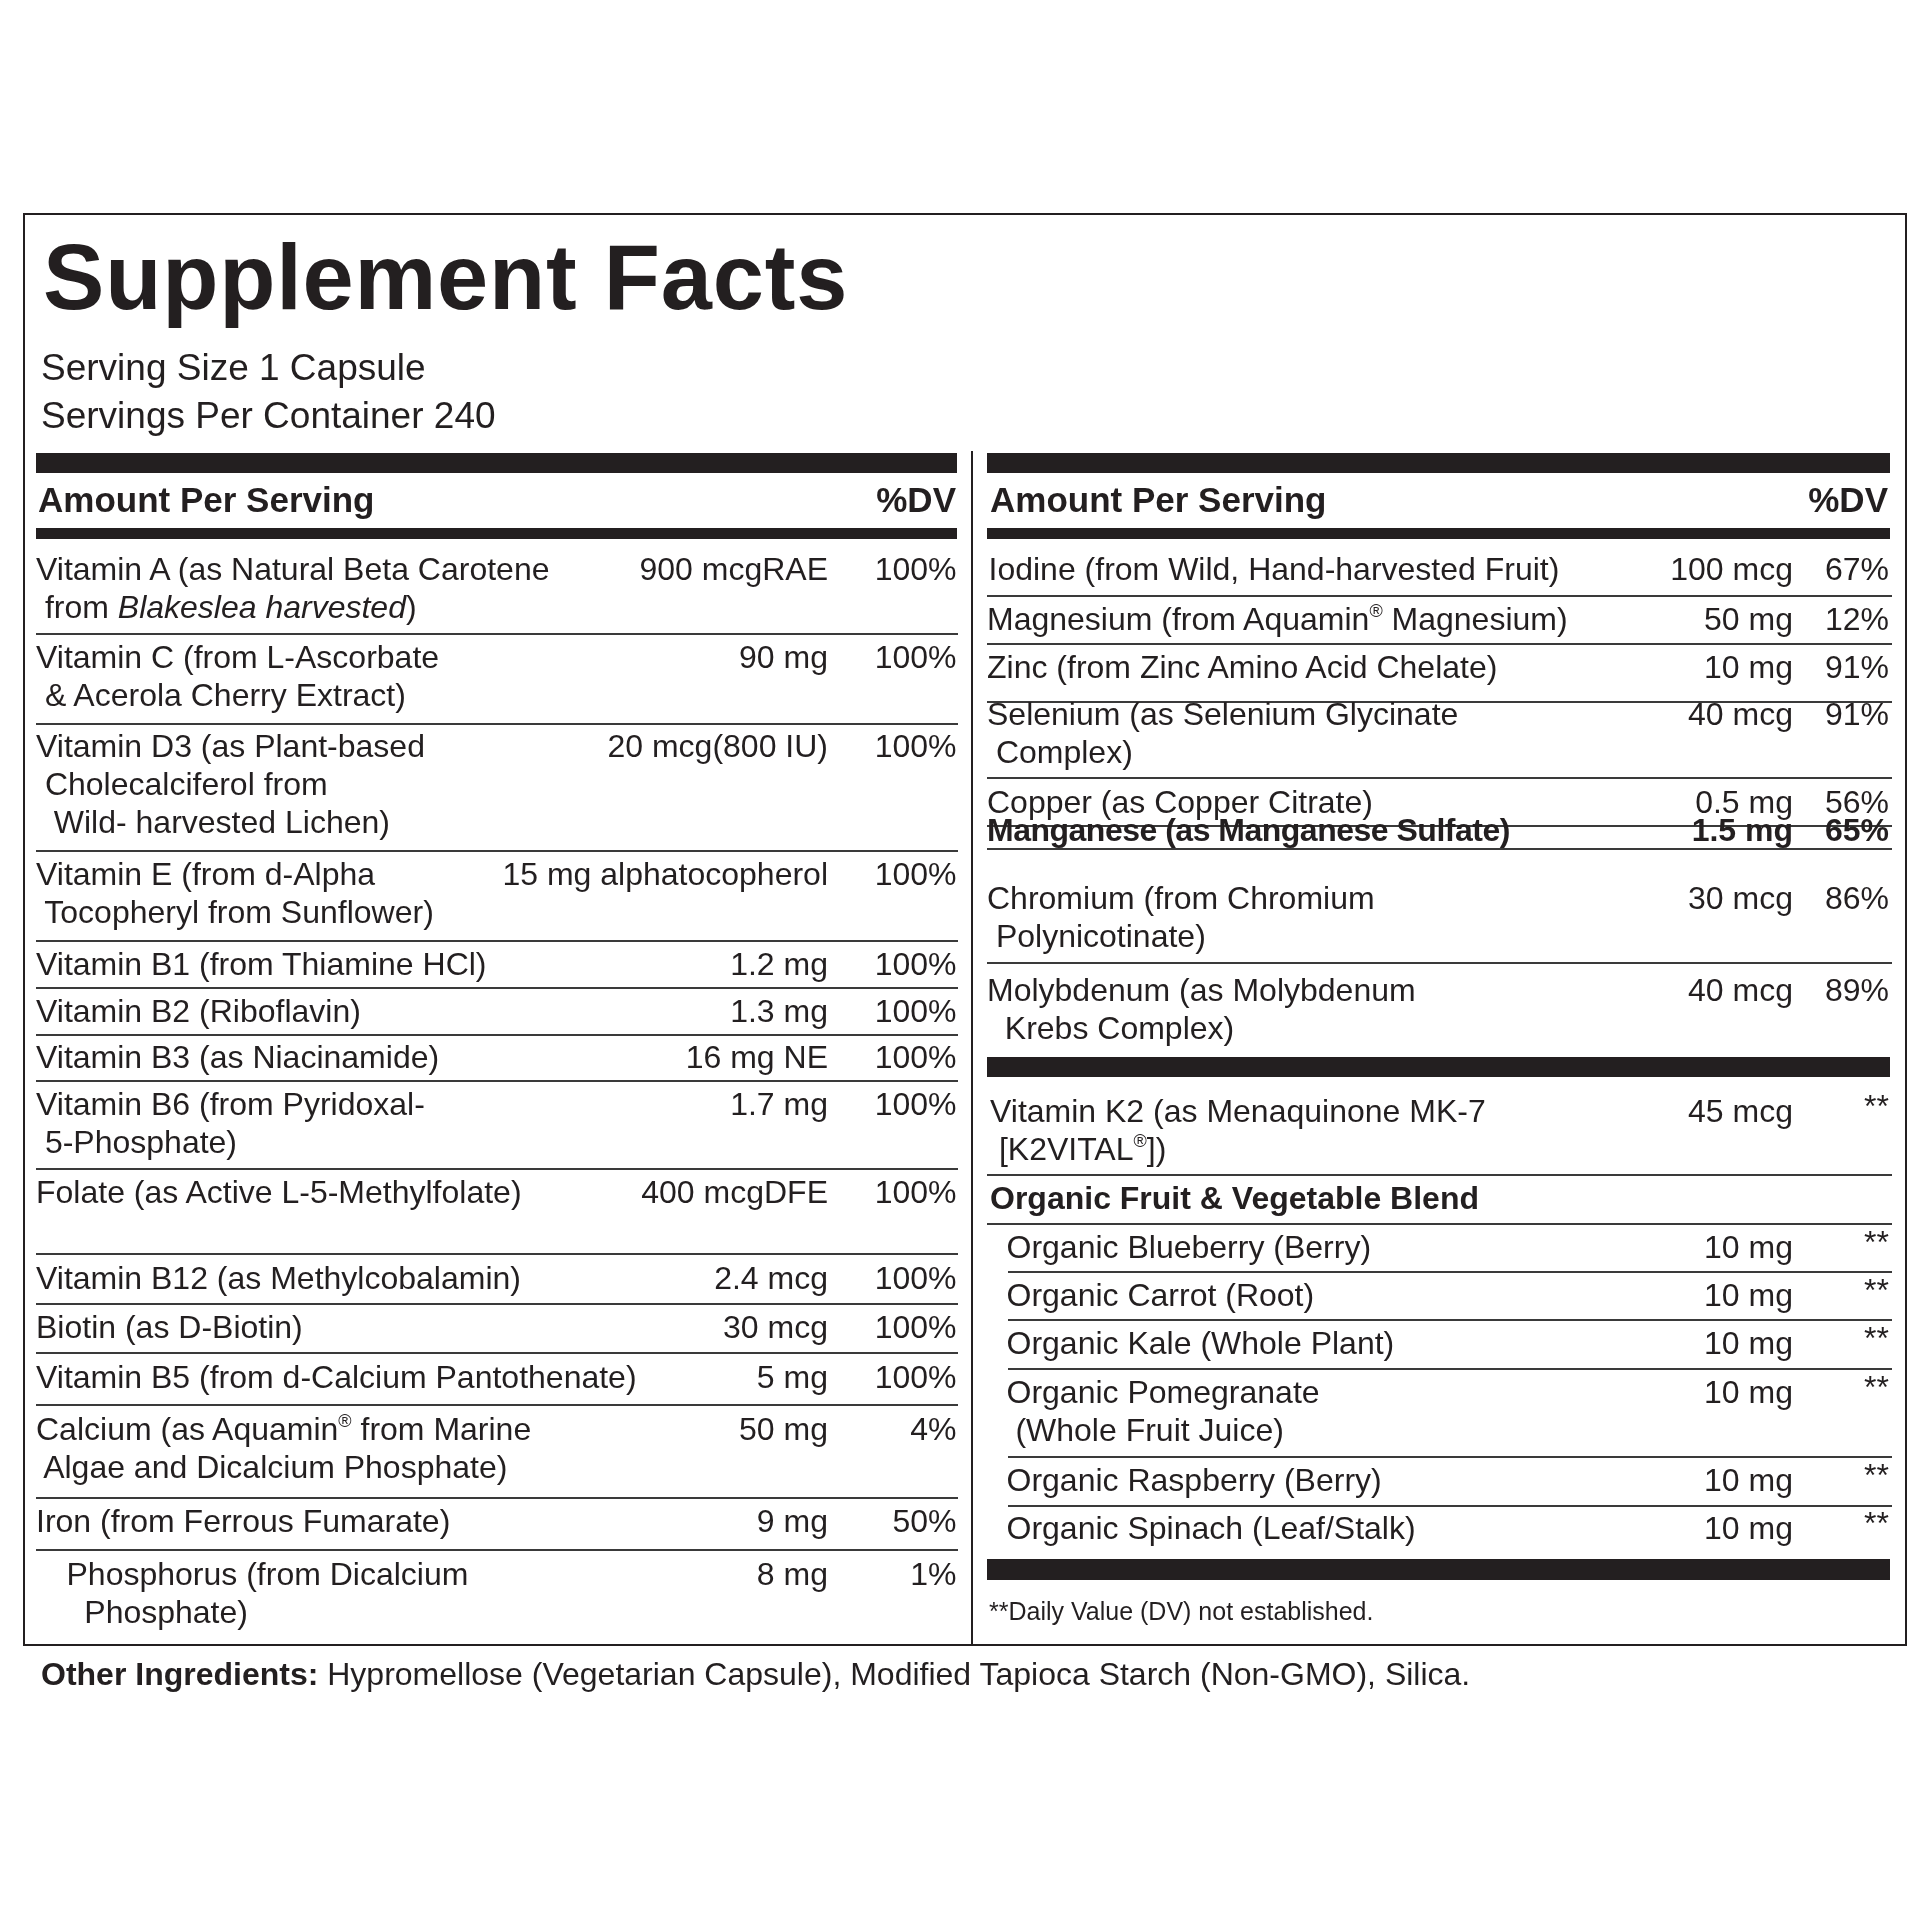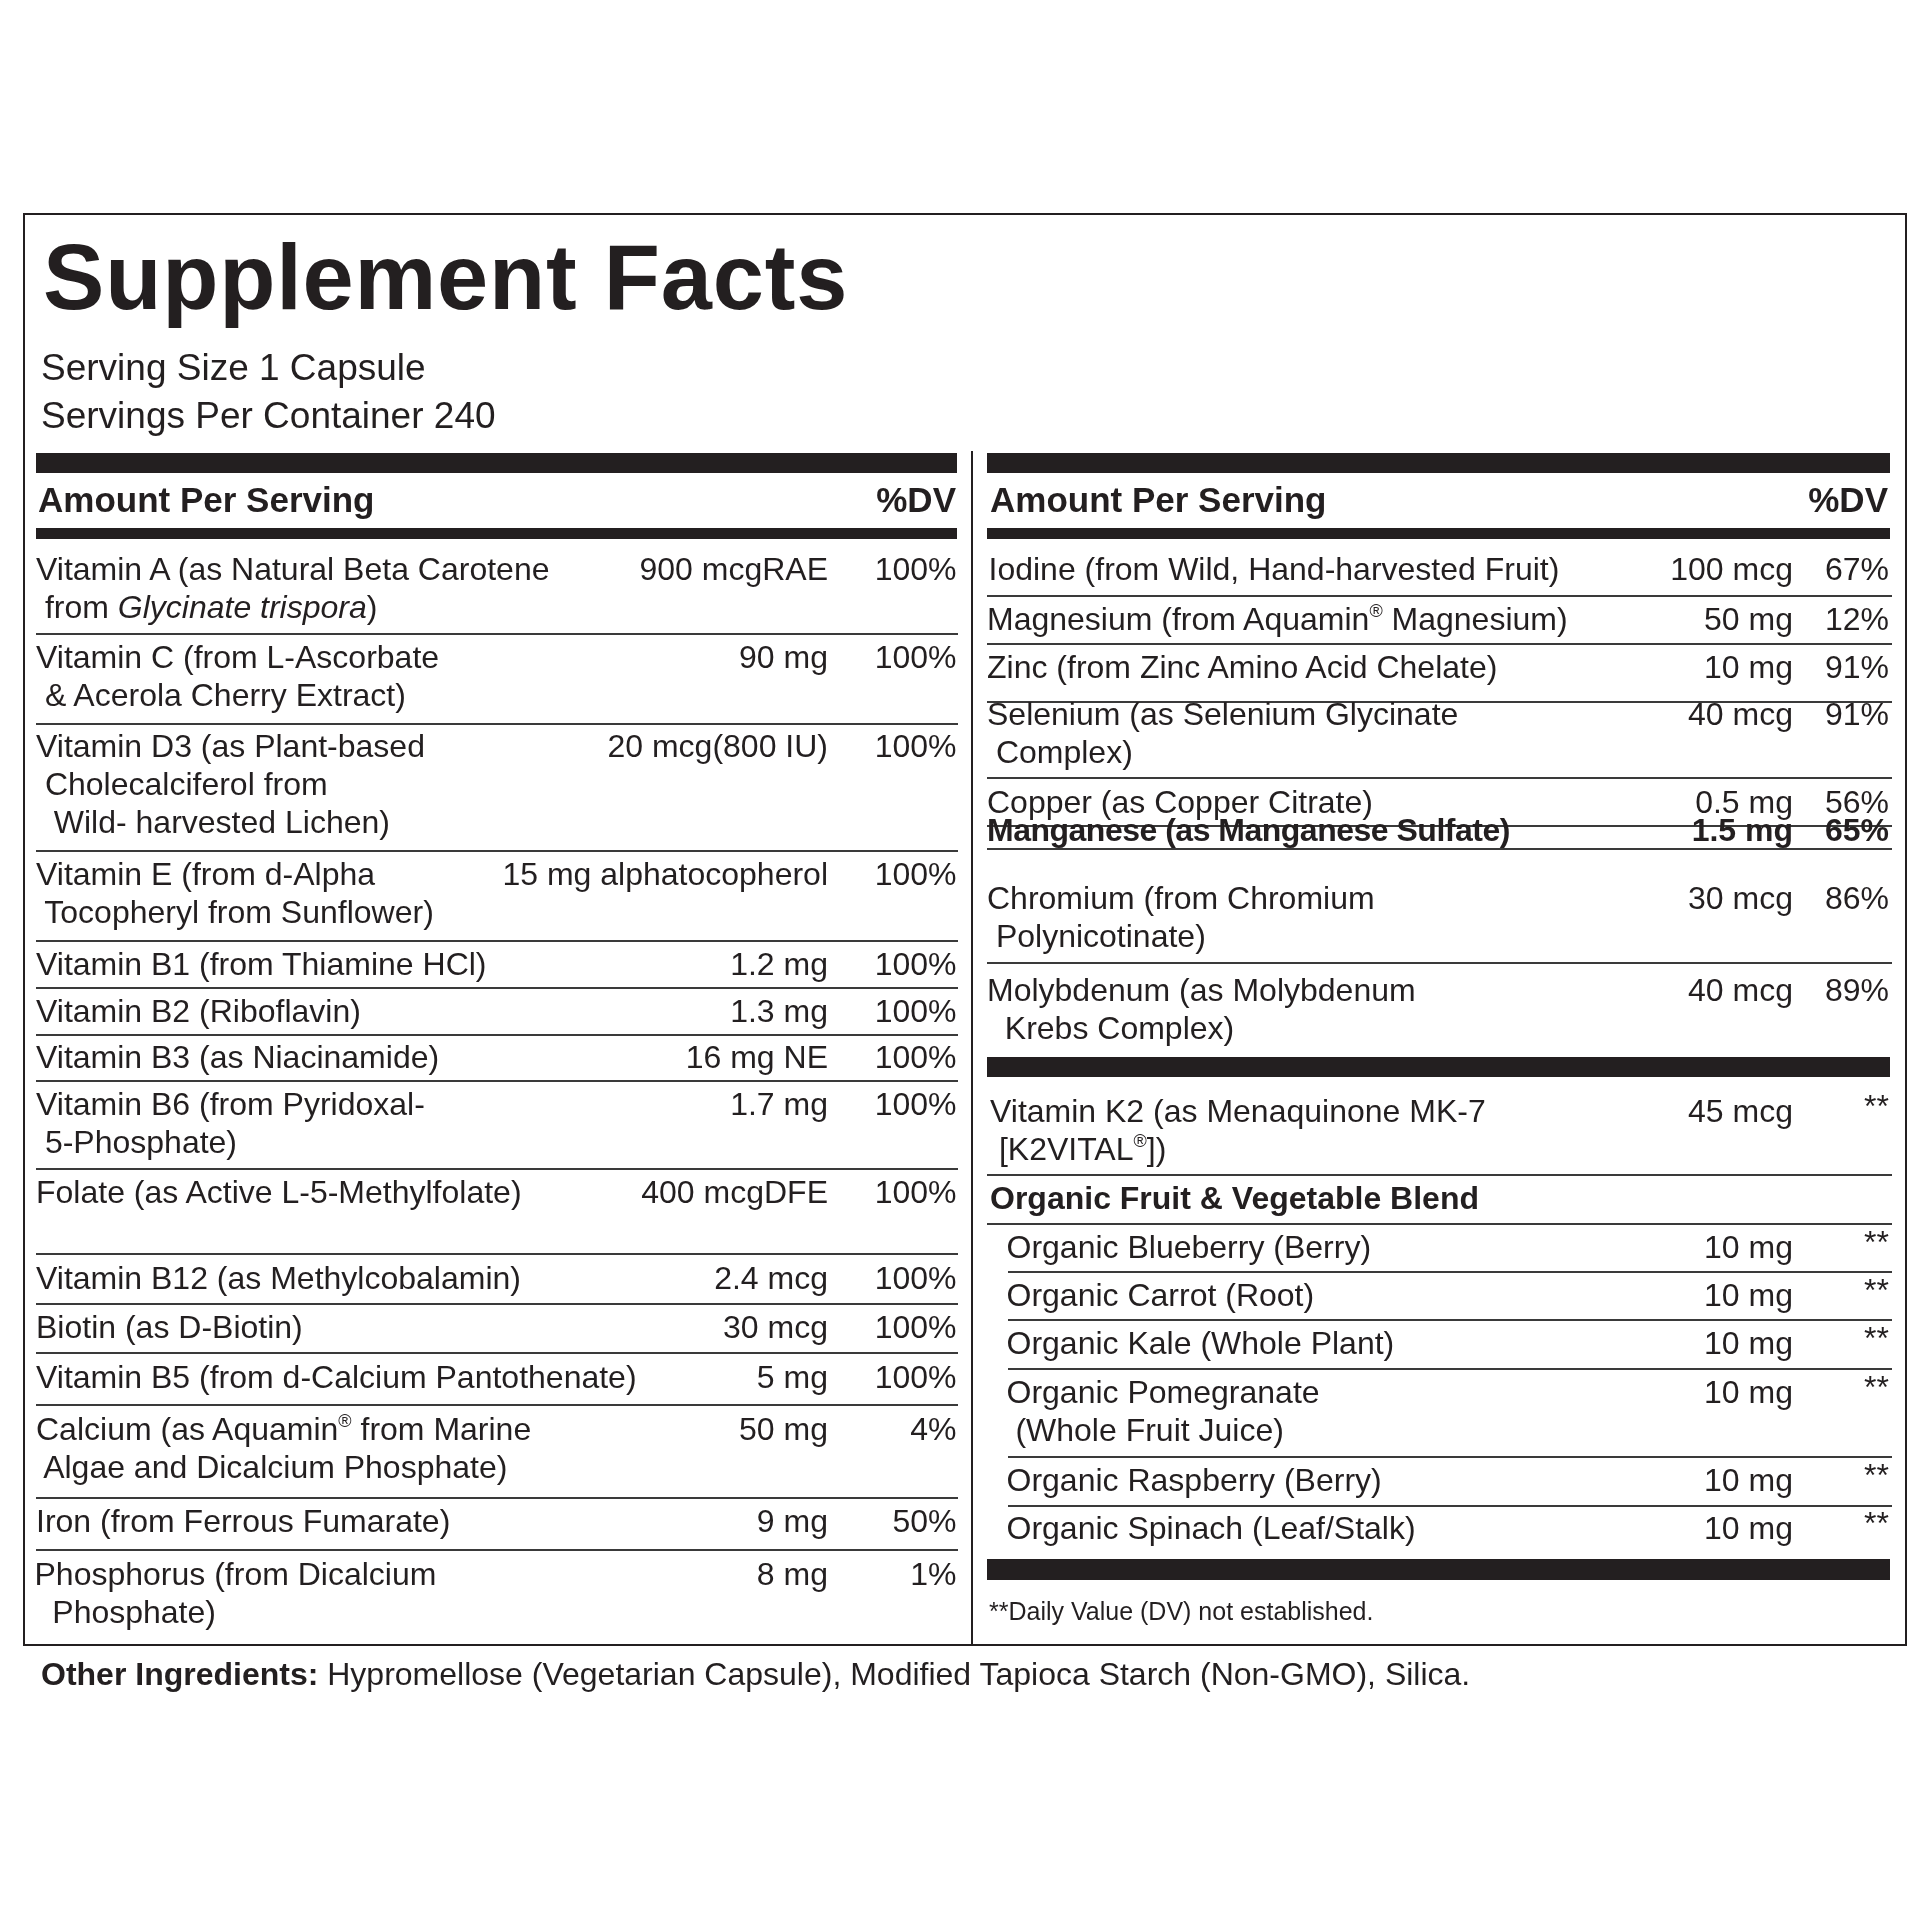--- a/index.html
+++ b/index.html
@@ -44,21 +44,21 @@
 <div class="thick" style="left:36px; top:528px; width:921px; height:10.5px;"></div>
 
 <div class="thick" style="left:987px; top:453px; width:903px; height:20px;"></div>
 <div class="hdr" style="left:990px;">Amount Per Serving</div>
 <div class="hdr" style="left:1751px; width:137px; text-align:right;">%DV</div>
 <div class="thick" style="left:987px; top:528px; width:903px; height:10.5px;"></div>
 
 <div class="col" style="left:36px; top:0; width:922px; height:1644px;">
 
   <div class="row" style="top:538px; height:97px;">
-    <div class="name" style="left:0; top:12px;"><span>Vitamin A (as Natural Beta Carotene</span><span class="l2"><span> from </span><i>Glycinate trispora</i><span>)</span></span></div>
+    <div class="name" style="left:0; top:12px;"><span>Vitamin A (as Natural Beta Carotene</span><span class="l2"><span> from </span><i>Blakeslea harvested</i><span>)</span></span></div>
     <div class="amt" style="right:130px; top:12px;"><span>900 mcg</span><span class="l2">RAE</span></div>
     <div class="dv" style="right:1.5px; top:12px;">100%</div>
   </div>
 
   <div class="row" style="top:633px; height:92px;">
     <div class="name" style="left:0; top:4.5px;"><span>Vitamin C (from L-Ascorbate</span><span class="l2"> &amp; Acerola Cherry Extract)</span></div>
     <div class="amt" style="right:130px; top:4.5px;">90 mg</div>
     <div class="dv" style="right:1.5px; top:4.5px;">100%</div>
   </div>
 
@@ -127,21 +127,21 @@
     <div class="amt" style="right:130px; top:6px;">50 mg</div>
     <div class="dv" style="right:1.5px; top:6px;">4%</div>
   </div>
 
   <div class="row" style="top:1496px; height:55px;">
     <div class="name" style="left:0; top:6px;">Iron (from Ferrous Fumarate)</div>
     <div class="amt" style="right:130px; top:6px;">9 mg</div>
     <div class="dv" style="right:1.5px; top:6px;">50%</div>
   </div>
 
-  <div class="row nob" style="top:1549px; height:122px;">
+  <div class="row nob" style="top:1549px; height:122px;margin-left:32px;">
     <div class="name" style="left:-1.5px; top:6px;"><span>Phosphorus (from Dicalcium</span><span class="l2">  Phosphate)</span></div>
     <div class="amt" style="right:130px; top:6px;">8 mg</div>
     <div class="dv" style="right:1.5px; top:6px;">1%</div>
   </div>
 </div>
 
 <div class="col" style="left:987px; top:0; width:905px; height:1644px;">
 
   <div class="row" style="top:538px; height:59px;">
     <div class="name" style="left:1.5px; top:12px;">Iodine (from Wild, Hand-harvested Fruit)</div>

